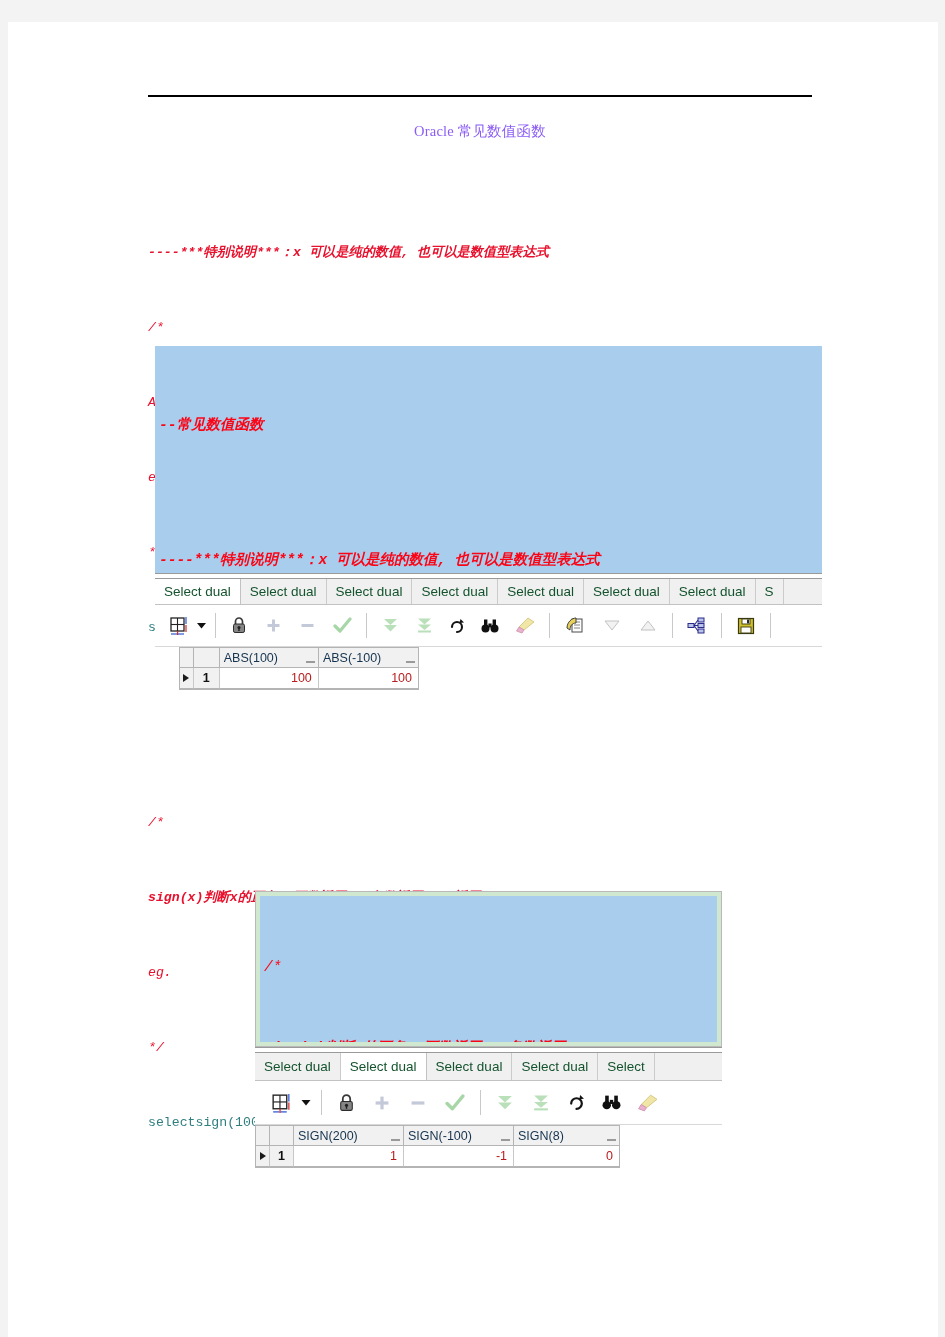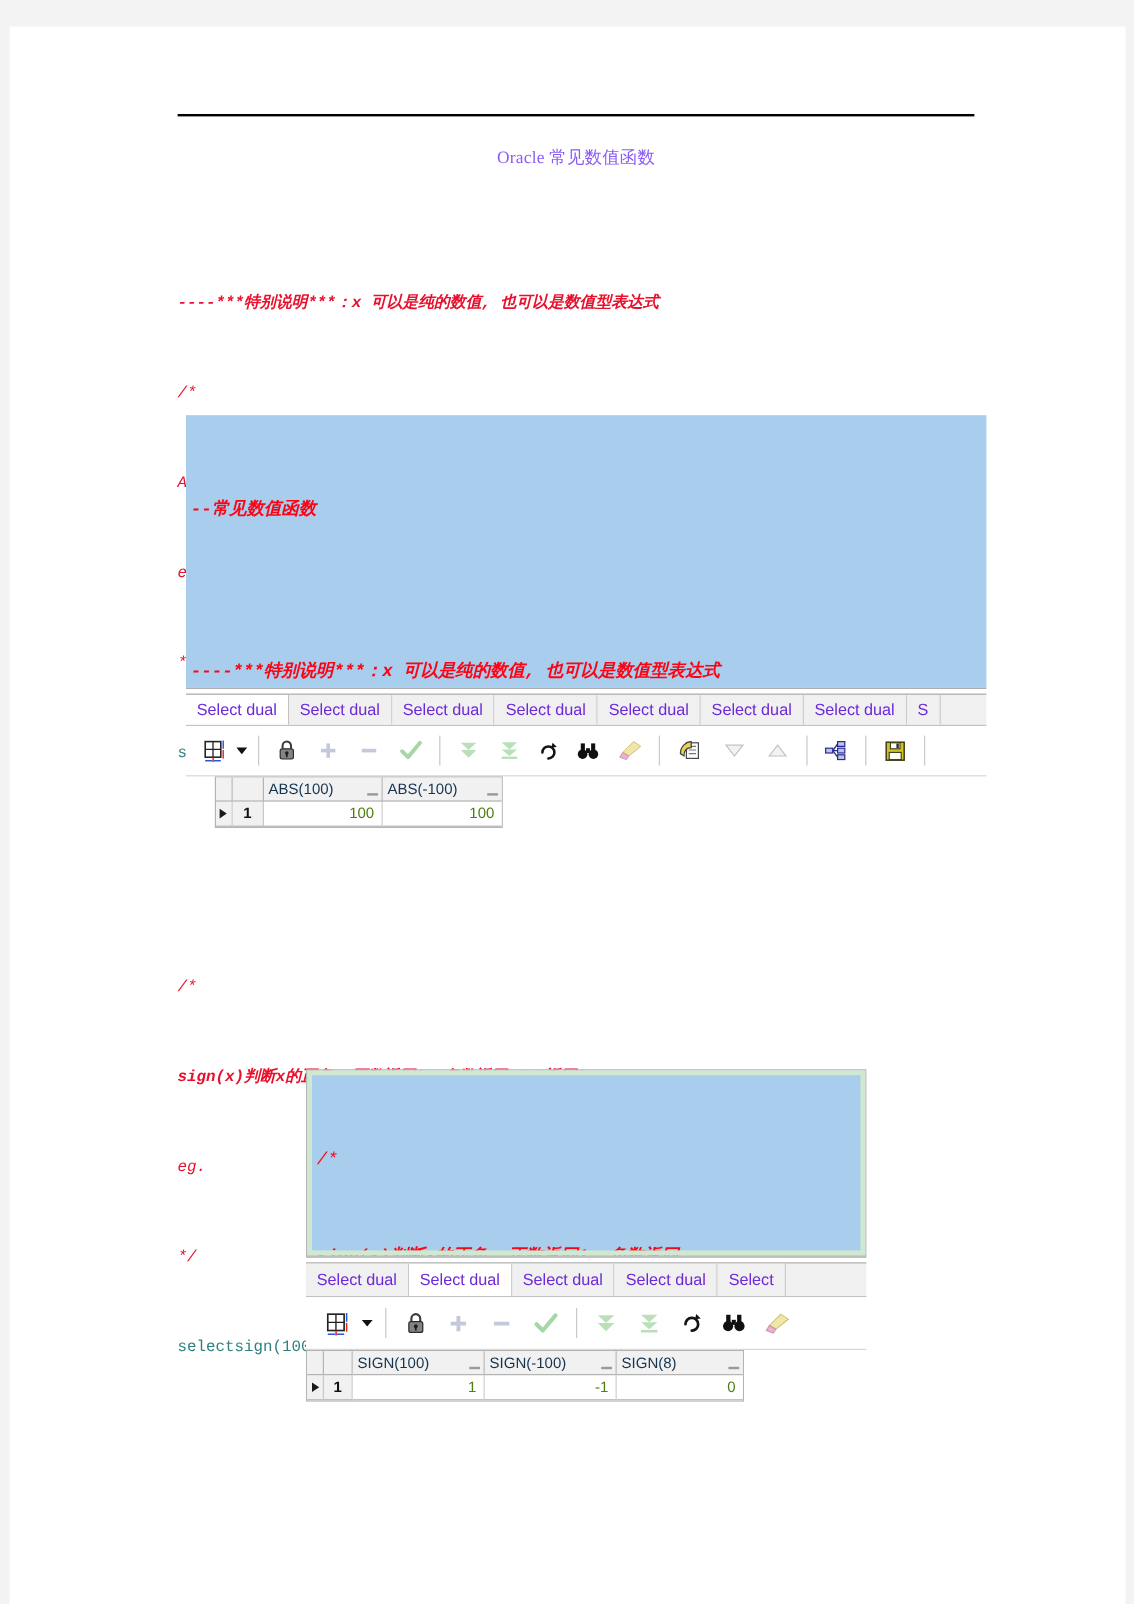--- a/index.html
+++ b/index.html
@@ -117,21 +117,21 @@
   }
   .tab {
     box-sizing: border-box;
     height: 100%;
     padding: 0 9px;
     display: flex;
     align-items: center;
     justify-content: center;
     font-family: "Liberation Sans", sans-serif;
     font-size: 13.5px;
-    color: #6d28d9;
+    color: #14532d;
     background: #f0f0f0;
     border-right: 1px solid #cbcbcb;
     white-space: nowrap;
     flex: 0 0 auto;
   }
   .tab.sel {
     background: #ffffff;
     border-right: 1px solid #c2c2c2;
   }
 
@@ -194,21 +194,21 @@
     box-sizing: border-box;
     background: #ffffff;
     border-right: 1px solid #c8c8c8;
     border-bottom: 1px solid #b4b4b4;
     display: flex;
     align-items: center;
     justify-content: flex-end;
     padding: 0 6px 0 4px;
     height: 21px;
     white-space: nowrap;
-    color: #4d7c0f;
+    color: #b91c1c;
   }
   .gc.idx {
     background: #f1f1f1;
     justify-content: center;
     padding: 0;
     font-weight: bold;
     color: #111;
   }
   .gh.corner { background: #f1f1f1; }
   .gc.arrowcell {
@@ -553,21 +553,21 @@
           <polygon points="4,10 9,13 7,16 1.5,14" fill="#e9b2cf" stroke="#cf8fae" stroke-width="0.8"></polygon>
         </svg>
       </div>
     </div>
 
     <div class="grid" style="width:365px;">
       <div class="grid-row">
         <div class="gh corner" style="width:14px;"></div>
         <div class="gh" style="width:24px;"></div>
         <div class="gh" style="width:110px;">
-          <span>SIGN(100)</span>
+          <span>SIGN(200)</span>
           <span class="sizer"></span>
         </div>
         <div class="gh" style="width:110px;">
           <span>SIGN(-100)</span>
           <span class="sizer"></span>
         </div>
         <div class="gh" style="width:105px; border-right:none;">
           <span>SIGN(8)</span>
           <span class="sizer"></span>
         </div>

